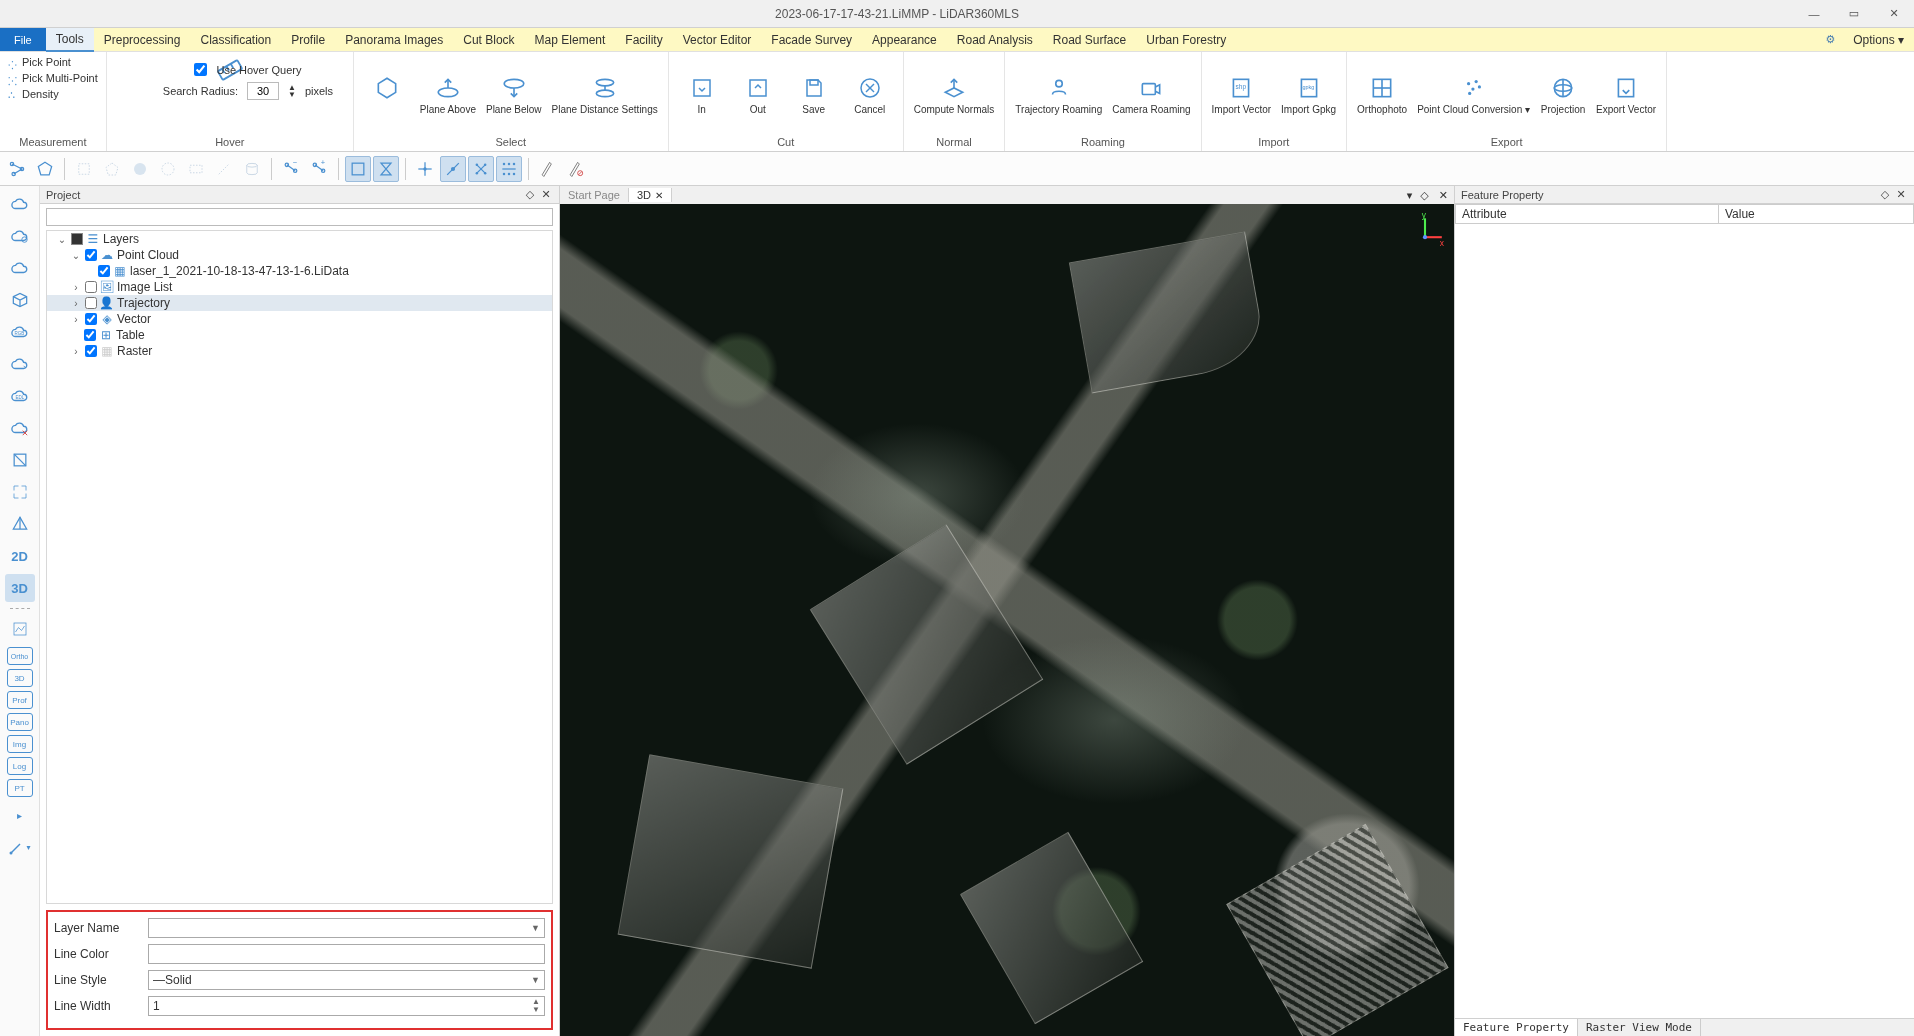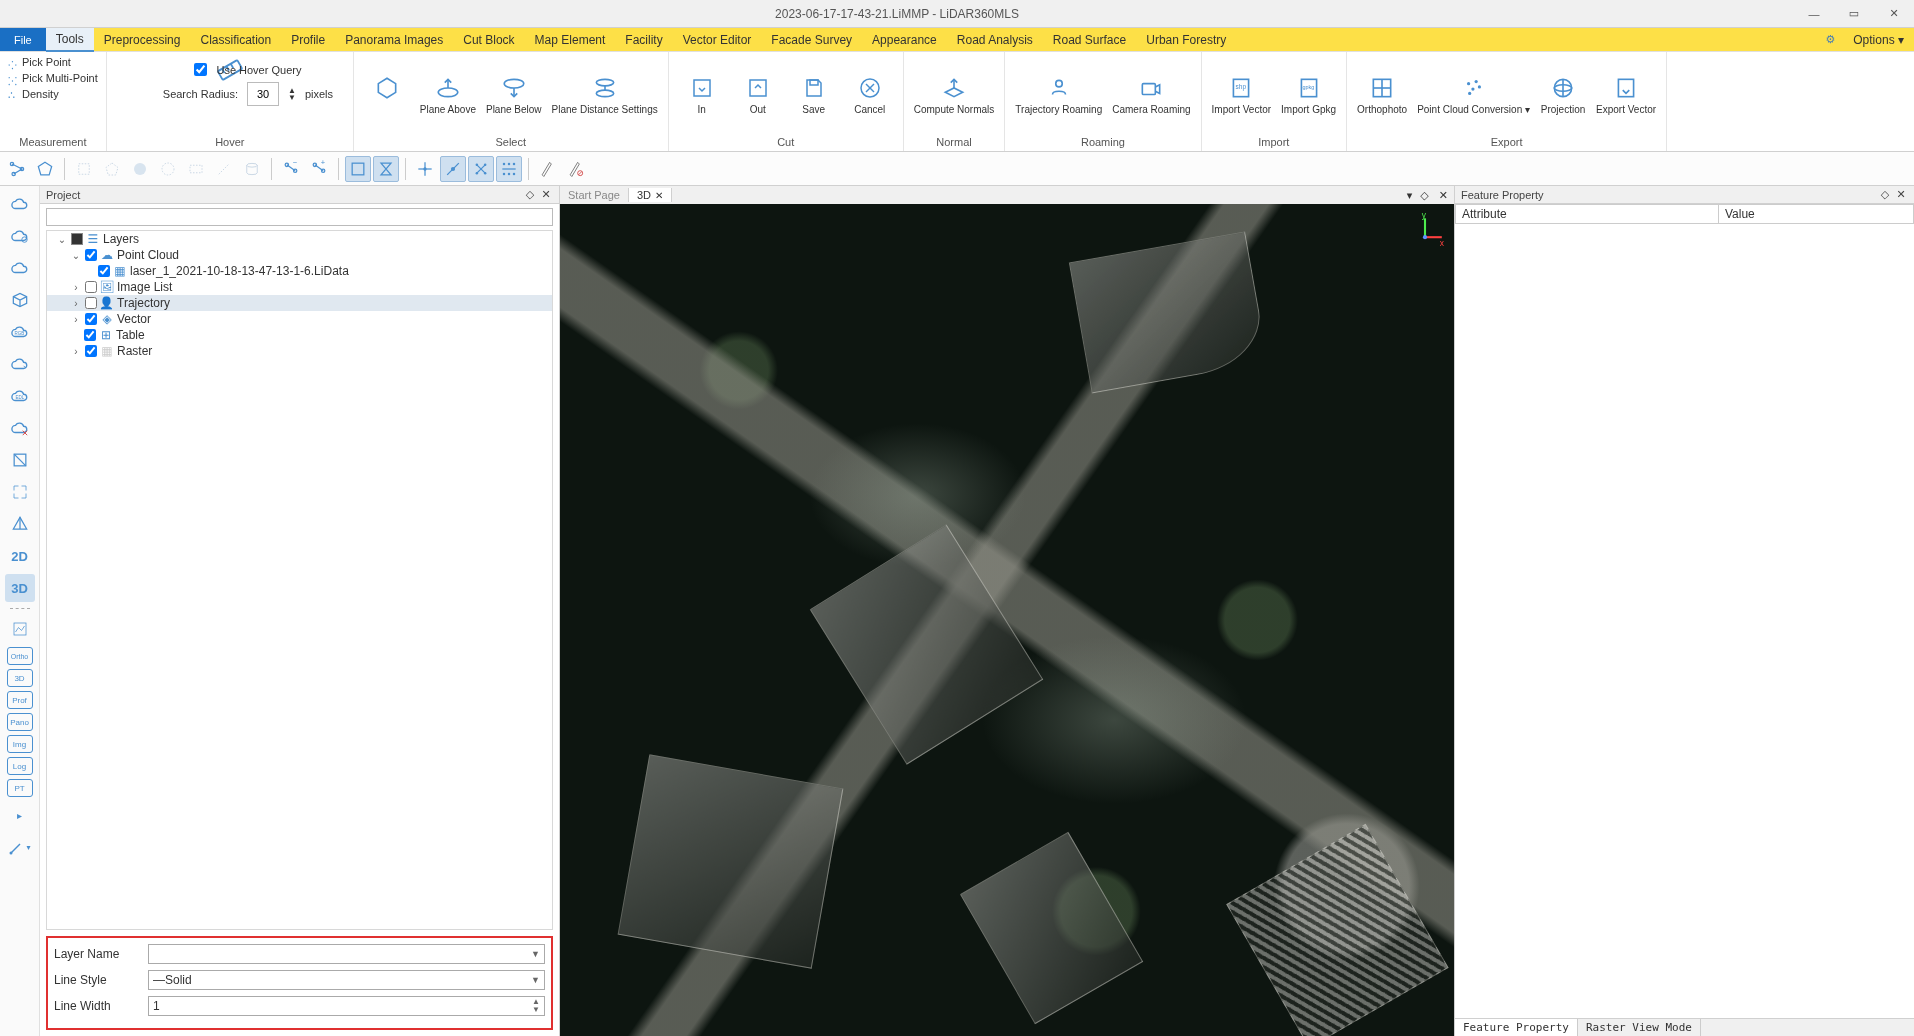--- a/index.html
+++ b/index.html
@@ -5,41 +5,41 @@
 * { box-sizing: border-box; margin: 0; padding: 0; font-family: "Segoe UI", Arial, sans-serif; }
 body { background: #fff; font-size: 11px; color: #333; overflow: hidden; width: 1914px; height: 1036px; }
 
 
 .titlebar { height: 28px; background: #f0f0f0; display: flex; align-items: center; border-bottom: 1px solid #d0d0d0; }
 .titlebar .title { flex: 1; text-align: center; font-size: 12px; color: #555; }
 .titlebar .winbtns { display: flex; }
 .titlebar .winbtn { width: 40px; height: 28px; display: flex; align-items: center; justify-content: center; cursor: pointer; color: #555; }
 
 
-.menubar { height: 24px; background: #fde047; display: flex; align-items: center; border-bottom: 1px solid #e0e0e0; }
+.menubar { height: 24px; background: #fef9c3; display: flex; align-items: center; border-bottom: 1px solid #e0e0e0; }
 .menubar .file { background: #1a6fc4; color: #fff; padding: 4px 14px; height: 100%; display: flex; align-items: center; }
 .menubar .tab { padding: 4px 10px; cursor: pointer; color: #333; font-size: 12px; }
 .menubar .tab.active { background: #e8f0f8; border-bottom: 2px solid #4a90d0; }
 .menubar .spacer { flex: 1; }
 .menubar .gear { padding: 0 8px; color: #4a7fb0; }
 .menubar .options { padding: 0 10px; font-size: 12px; }
 
 
 .ribbon { height: 100px; background: #fff; display: flex; border-bottom: 1px solid #d0d0d0; }
 .ribbon-group { border-right: 1px solid #e5e5e5; padding: 3px 8px; display: flex; flex-direction: column; }
 .ribbon-group .body { flex: 1; display: flex; align-items: center; gap: 6px; }
 .ribbon-group .label { text-align: center; font-size: 11px; color: #555; padding-top: 2px; }
 .ribbon-btn { display: flex; flex-direction: column; align-items: center; gap: 2px; min-width: 50px; cursor: pointer; padding: 2px; }
 .ribbon-btn .icon { width: 28px; height: 28px; display: flex; align-items: center; justify-content: center; }
 .ribbon-btn .txt { font-size: 10px; text-align: right; line-height: 11px; color: #333; }
 .meas-item { display: flex; align-items: center; gap: 4px; font-size: 11px; padding: 1px 0; cursor: pointer; }
 .meas-item .dot { width: 10px; height: 10px; color: #4a90d0; }
 .hover-body { flex-direction: column; align-items: flex-start; gap: 6px; }
 .hover-row { display: flex; align-items: center; gap: 9px; }
-.hover-row input[type="text"] { width: 32px; height: 24px; border: 1px solid #bbb; font-size: 11px; text-align: center; }
+.hover-row input[type="text"] { width: 32px; height: 18px; border: 1px solid #bbb; font-size: 11px; text-align: center; }
 
 
 .toolbar2 { height: 34px; background: #fcfcfc; border-bottom: 1px solid #d0d0d0; display: flex; align-items: center; padding: 0 4px; gap: 2px; }
 .tb-sep { width: 1px; height: 22px; background: #ccc; margin: 0 4px; }
 .tb-btn { width: 26px; height: 26px; display: flex; align-items: center; justify-content: center; cursor: pointer; border-radius: 2px; }
 .tb-btn.active { background: #cfe0f0; border: 1px solid #9bbcdc; }
 .tb-btn svg, .tb-btn span { color: #5a8fc7; }
 
 
 .main { display: flex; height: calc(1036px - 28px - 24px - 100px - 34px); }
@@ -677,20 +677,24 @@
       </div>
 
       <div class="layer-form">
         <div class="lf-row">
             <label>Layer Name</label>
             <div class="field">
               <span class="dd">▼</span>
             </div>
           </div>
         <div class="lf-row">
+            <label>Line Color</label>
+            <div class="field"></div>
+          </div>
+        <div class="lf-row">
             <label>Line Style</label>
             <div class="field">
               <span>—Solid</span>
               <span class="dd">▼</span>
             </div>
           </div>
         <div class="lf-row">
             <label>Line Width</label>
             <div class="field">
               <span>1</span>

